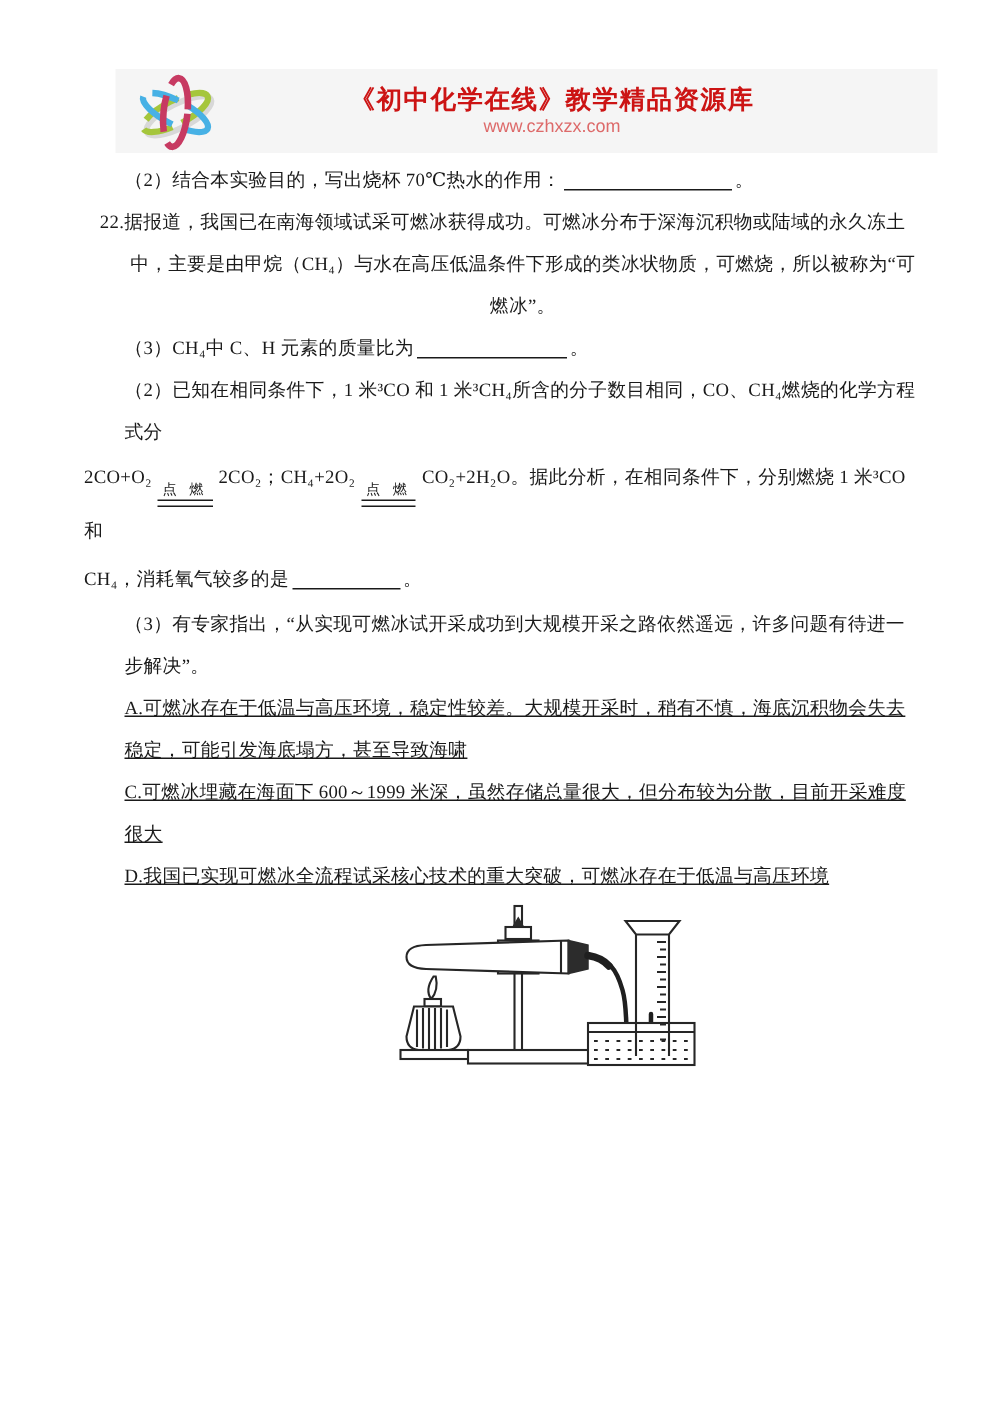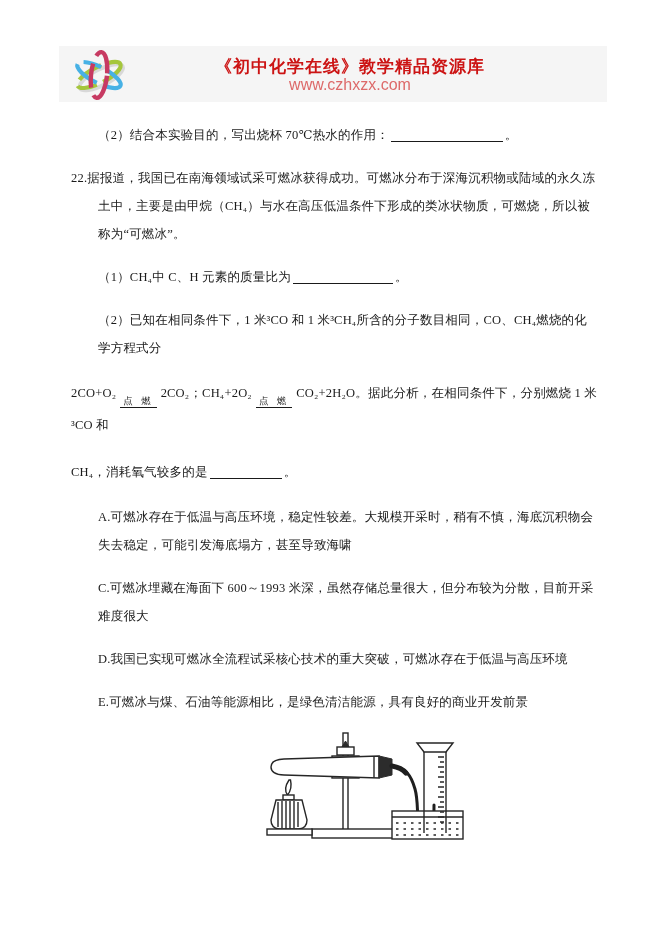--- a/index.html
+++ b/index.html
@@ -5,51 +5,51 @@
   html,body{margin:0;padding:0;background:#ffffff;}
   body{
     width:661px;height:935px;
     font-family:"Liberation Serif","DejaVu Serif",serif;
     color:#1a1a1a;
   }
   .page{position:relative;width:661px;height:935px;background:#fff;overflow:hidden;}
 
   
   .header{
-    position:absolute;left:59px;top:46px;width:548px;height:56px;
+    position:absolute;left:77px;top:46px;width:548px;height:56px;
     background:#f5f5f5;display:flex;align-items:center;
   }
   .logo{width:80px;height:56px;flex:0 0 80px;display:flex;align-items:center;justify-content:center;}
   .header-text{flex:1;text-align:center;padding-right:46px;}
   .header-title{
     font-weight:bold;font-size:17px;letter-spacing:1px;line-height:20px;
     font-family:"Liberation Serif","DejaVu Serif",serif;
   }
-  .header-url{font-size:16px;line-height:15px;font-family:"Liberation Sans","DejaVu Sans",sans-serif;}
+  .header-url{font-size:12px;line-height:15px;font-family:"Liberation Sans","DejaVu Sans",sans-serif;}
 
   
   .content{
     position:absolute;left:56px;top:106px;width:558px;
     font-size:12.5px;line-height:28px;letter-spacing:0.2px;
   }
-  .p{margin:15px;}
+  .p{margin:0;}
   .ind1{padding-left:27px;}
-  .hang{padding-left:27px;text-indent:-27px;}
-  .opt{padding-left:27px;}
+  .hang{padding-left:27px;text-indent:-27px;text-align:center;}
+  .opt{padding-left:27px;text-decoration:underline;}
   .eq{padding-left:0;line-height:32px;}
 
   .blank{
     display:inline-block;border-bottom:1px solid #1a1a1a;
     height:13px;vertical-align:-3px;margin:0 2px;
   }
   .w112{width:112px;} .w100{width:100px;} .w72{width:72px;}
 
   
   .ignite{
-    display:inline-flex;flex-direction:row;align-items:center;
+    display:inline-flex;flex-direction:column;align-items:center;
     vertical-align:-7px;margin:0 4px;
   }
   .ignite .t{
     display:block;font-size:9.5px;line-height:11px;letter-spacing:3px;
     padding:0 3px;border-bottom:1px solid #1a1a1a;white-space:nowrap;
   }
   .ignite .d{display:block;width:100%;height:3px;border-bottom:1px solid #1a1a1a;}
 
   
   .figure{margin:4px 0 0 170px;width:240px;text-align:center;}
@@ -79,39 +79,39 @@
       <div class="header-url" style="color:#dd6a6a">www.czhxzx.com</div>
     </div>
   </div>
 
   <div class="content">
 
     <p class="p ind1"><span>（2）结合本实验目的，写出烧杯 70℃热水的作用：</span><span class="blank w112"></span><span>。</span></p>
 
     <p class="p hang">22.据报道，我国已在南海领域试采可燃冰获得成功。可燃冰分布于深海沉积物或陆域的永久冻土中，主要是由甲烷（CH₄）与水在高压低温条件下形成的类冰状物质，可燃烧，所以被称为“可燃冰”。</p>
 
-    <p class="p ind1"><span>（1）CH₄中 C、H 元素的质量比为</span><span class="blank w100"></span><span>。</span></p>
+    <p class="p ind1"><span>（3）CH₄中 C、H 元素的质量比为</span><span class="blank w100"></span><span>。</span></p>
 
     <p class="p ind1">（2）已知在相同条件下，1 米³CO 和 1 米³CH₄所含的分子数目相同，CO、CH₄燃烧的化学方程式分</p>
 
     <p class="p eq"><span>2CO+O₂</span><span class="ignite">
           <span class="t">点 燃</span>
           <span class="d"></span>
         </span><span>2CO₂；</span><span>CH₄+2O₂</span><span class="ignite">
           <span class="t">点 燃</span>
           <span class="d"></span>
         </span><span>CO₂+2H₂O。</span><span>据此分析，在相同条件下，分别燃烧 1 米³CO 和</span></p>
 
     <p class="p eq"><span>CH₄，消耗氧气较多的是</span><span class="blank w72"></span><span>。</span></p>
 
+    <p class="p ind1">（3）有专家指出，“从实现可燃冰试开采成功到大规模开采之路依然遥远，许多问题有待进一步解决”。</p>
 
     <p class="p opt">A.可燃冰存在于低温与高压环境，稳定性较差。大规模开采时，稍有不慎，海底沉积物会失去稳定，可能引发海底塌方，甚至导致海啸</p>
-    <p class="p opt">C.可燃冰埋藏在海面下 600～1993 米深，虽然存储总量很大，但分布较为分散，目前开采难度很大</p>
+    <p class="p opt">C.可燃冰埋藏在海面下 600～1999 米深，虽然存储总量很大，但分布较为分散，目前开采难度很大</p>
     <p class="p opt">D.我国已实现可燃冰全流程试采核心技术的重大突破，可燃冰存在于低温与高压环境</p>
-    <p class="p opt">E.可燃冰与煤、石油等能源相比，是绿色清洁能源，具有良好的商业开发前景</p>
 
 
     <div class="figure">
       <svg width="240" height="112" viewBox="0 0 240 112">
 
         <g>
           <rect class="fl" x="117" y="2" width="5" height="100"></rect>
           <rect class="fl" x="86" y="98" width="106" height="9"></rect>
           <path class="dk" d="M119.5 10 l3.5 6 h-7 z"></path>
           <rect class="fl" x="111" y="16" width="17" height="8"></rect>

